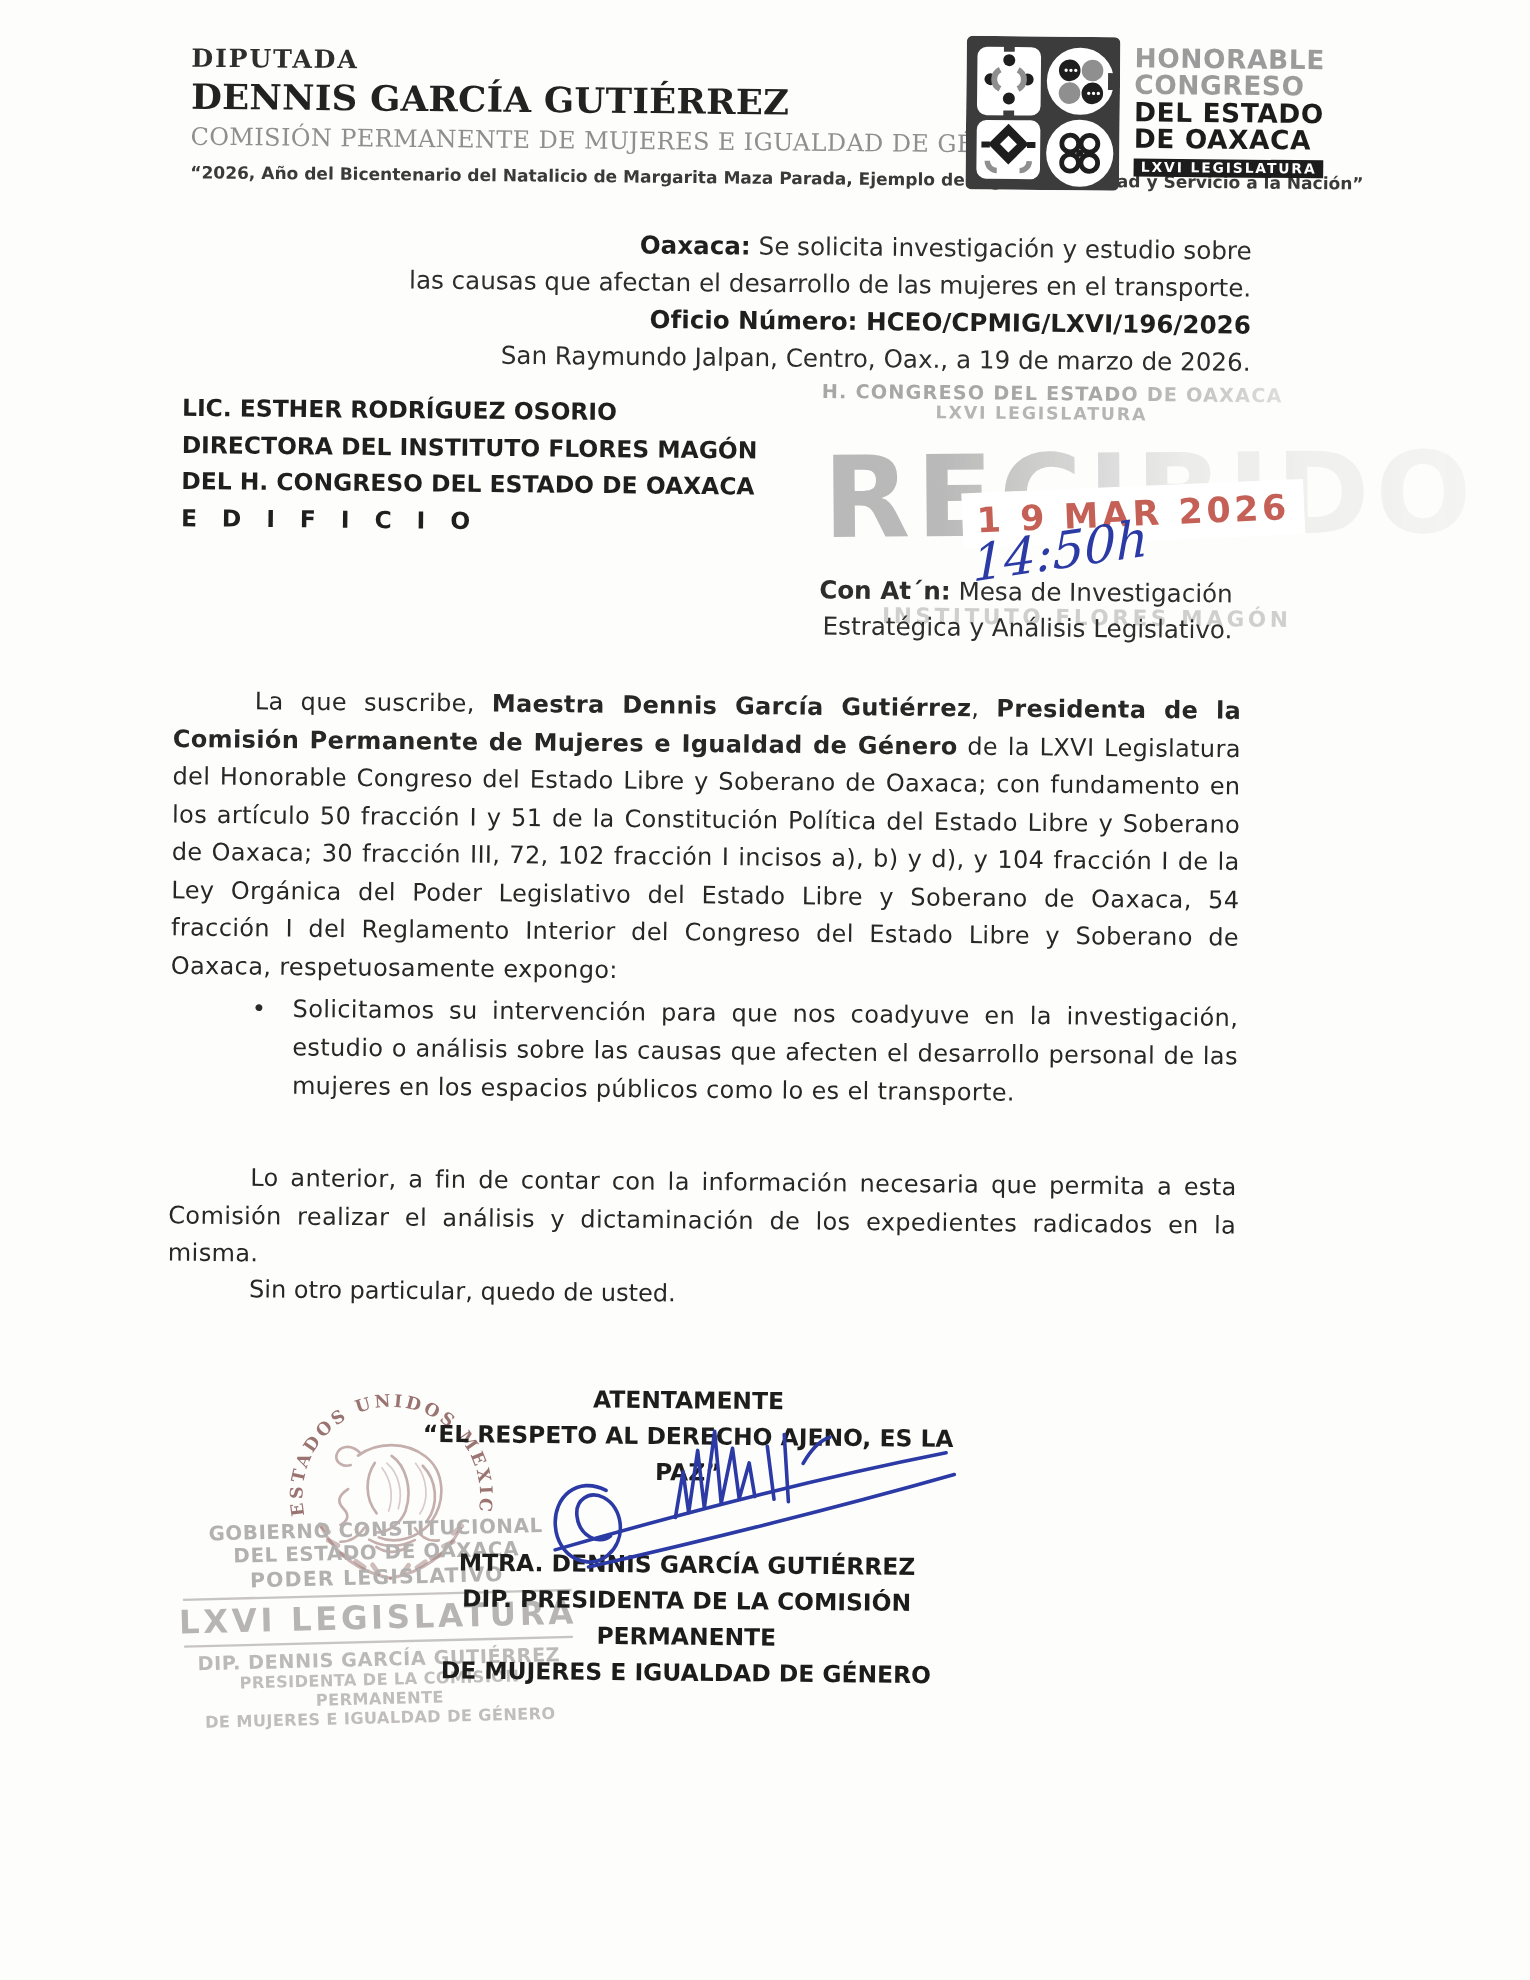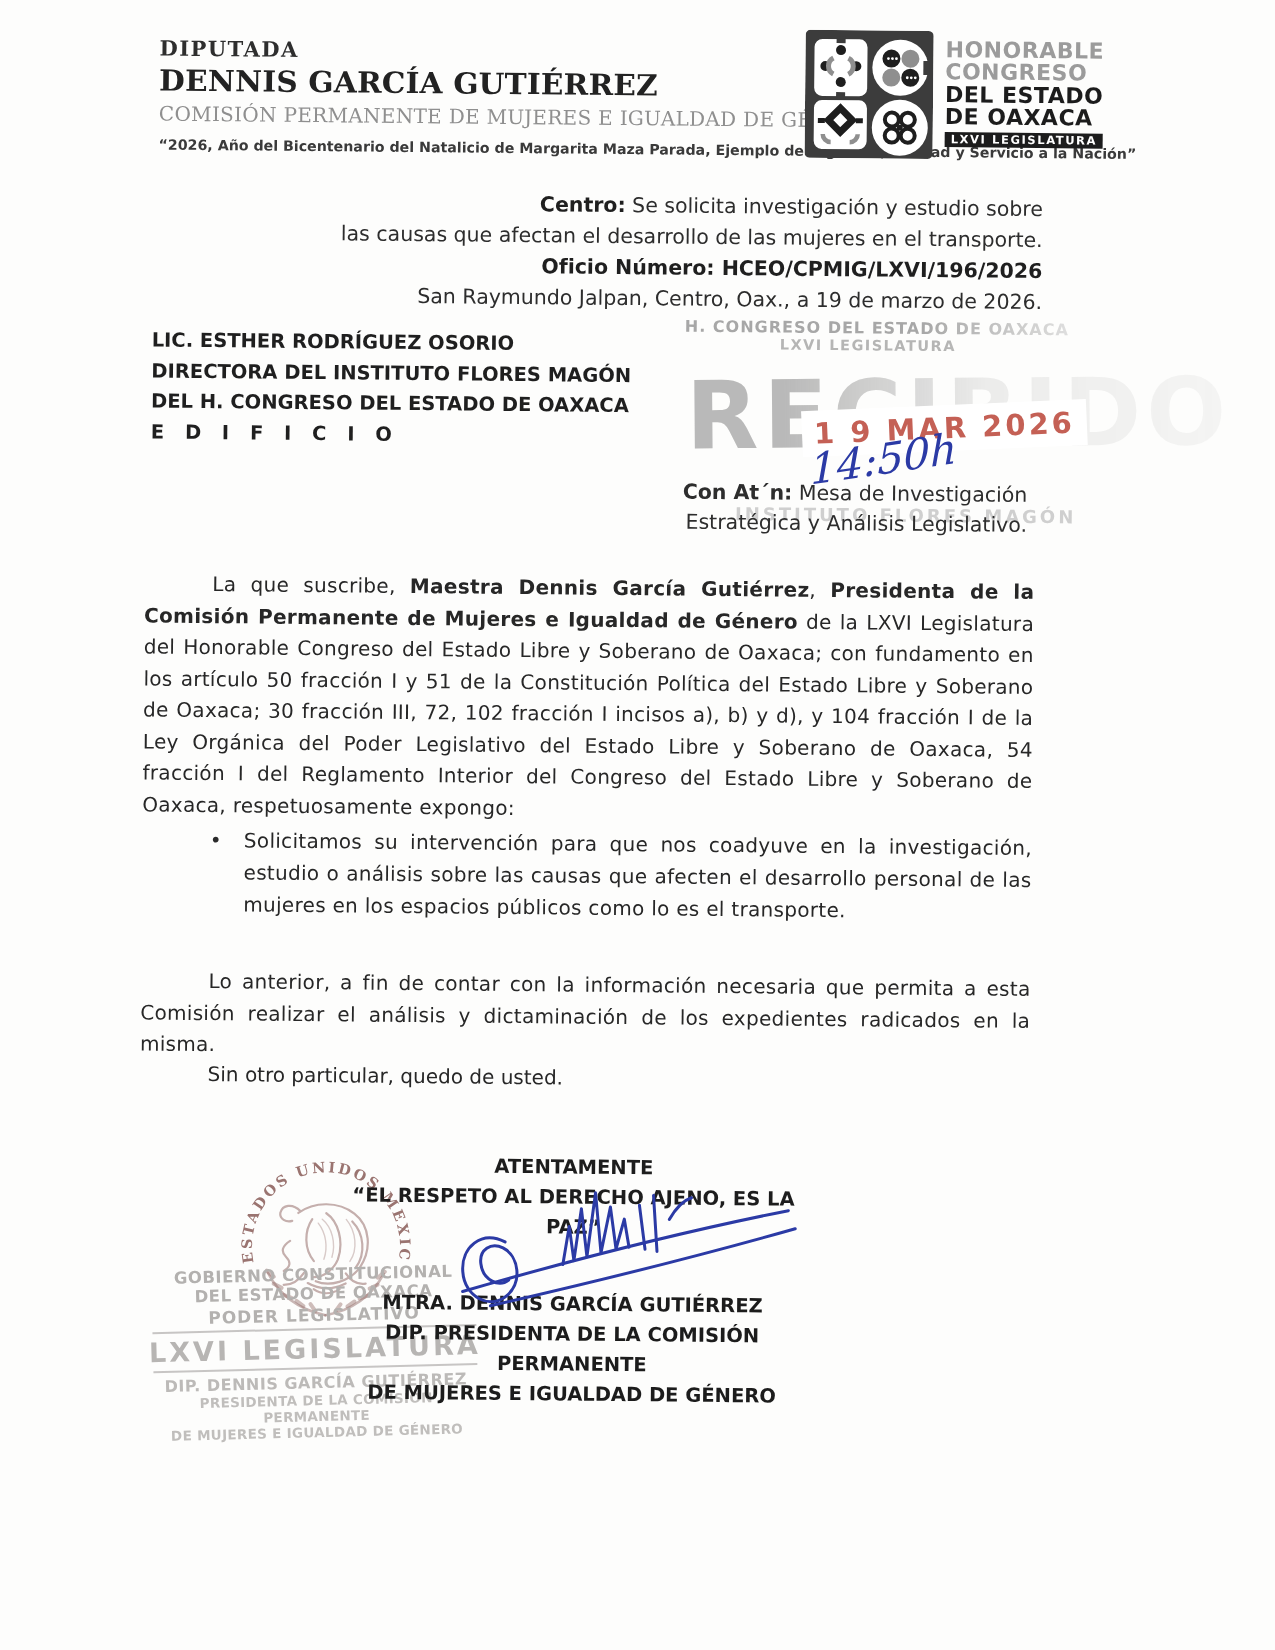--- a/index.html
+++ b/index.html
@@ -136,21 +136,21 @@
       <div class="logo-txt">
         <div class="g">HONORABLE</div>
         <div class="g">CONGRESO</div>
         <div class="b">DEL ESTADO</div>
         <div class="b">DE OAXACA</div>
         <div class="logo-badge">LXVI LEGISLATURA</div>
       </div>
     </div>
 
     <div class="meta">
-      <div><b>Centro:</b><span> Se solicita investigación y estudio sobre</span></div>
+      <div><b>Oaxaca:</b><span> Se solicita investigación y estudio sobre</span></div>
       <div>las causas que afectan el desarrollo de las mujeres en el transporte.</div>
       <div><b>Oficio Número:</b><b>  HCEO/CPMIG/LXVI/196/2026</b></div>
       <div>San Raymundo Jalpan, Centro, Oax., a 19 de marzo de 2026.</div>
     </div>
 
     <div class="recipient">
       <div>LIC. ESTHER RODRÍGUEZ OSORIO</div>
       <div>DIRECTORA DEL INSTITUTO FLORES MAGÓN</div>
       <div>DEL H. CONGRESO DEL ESTADO DE OAXACA</div>
       <div class="edif">E D I F I C I O</div>

